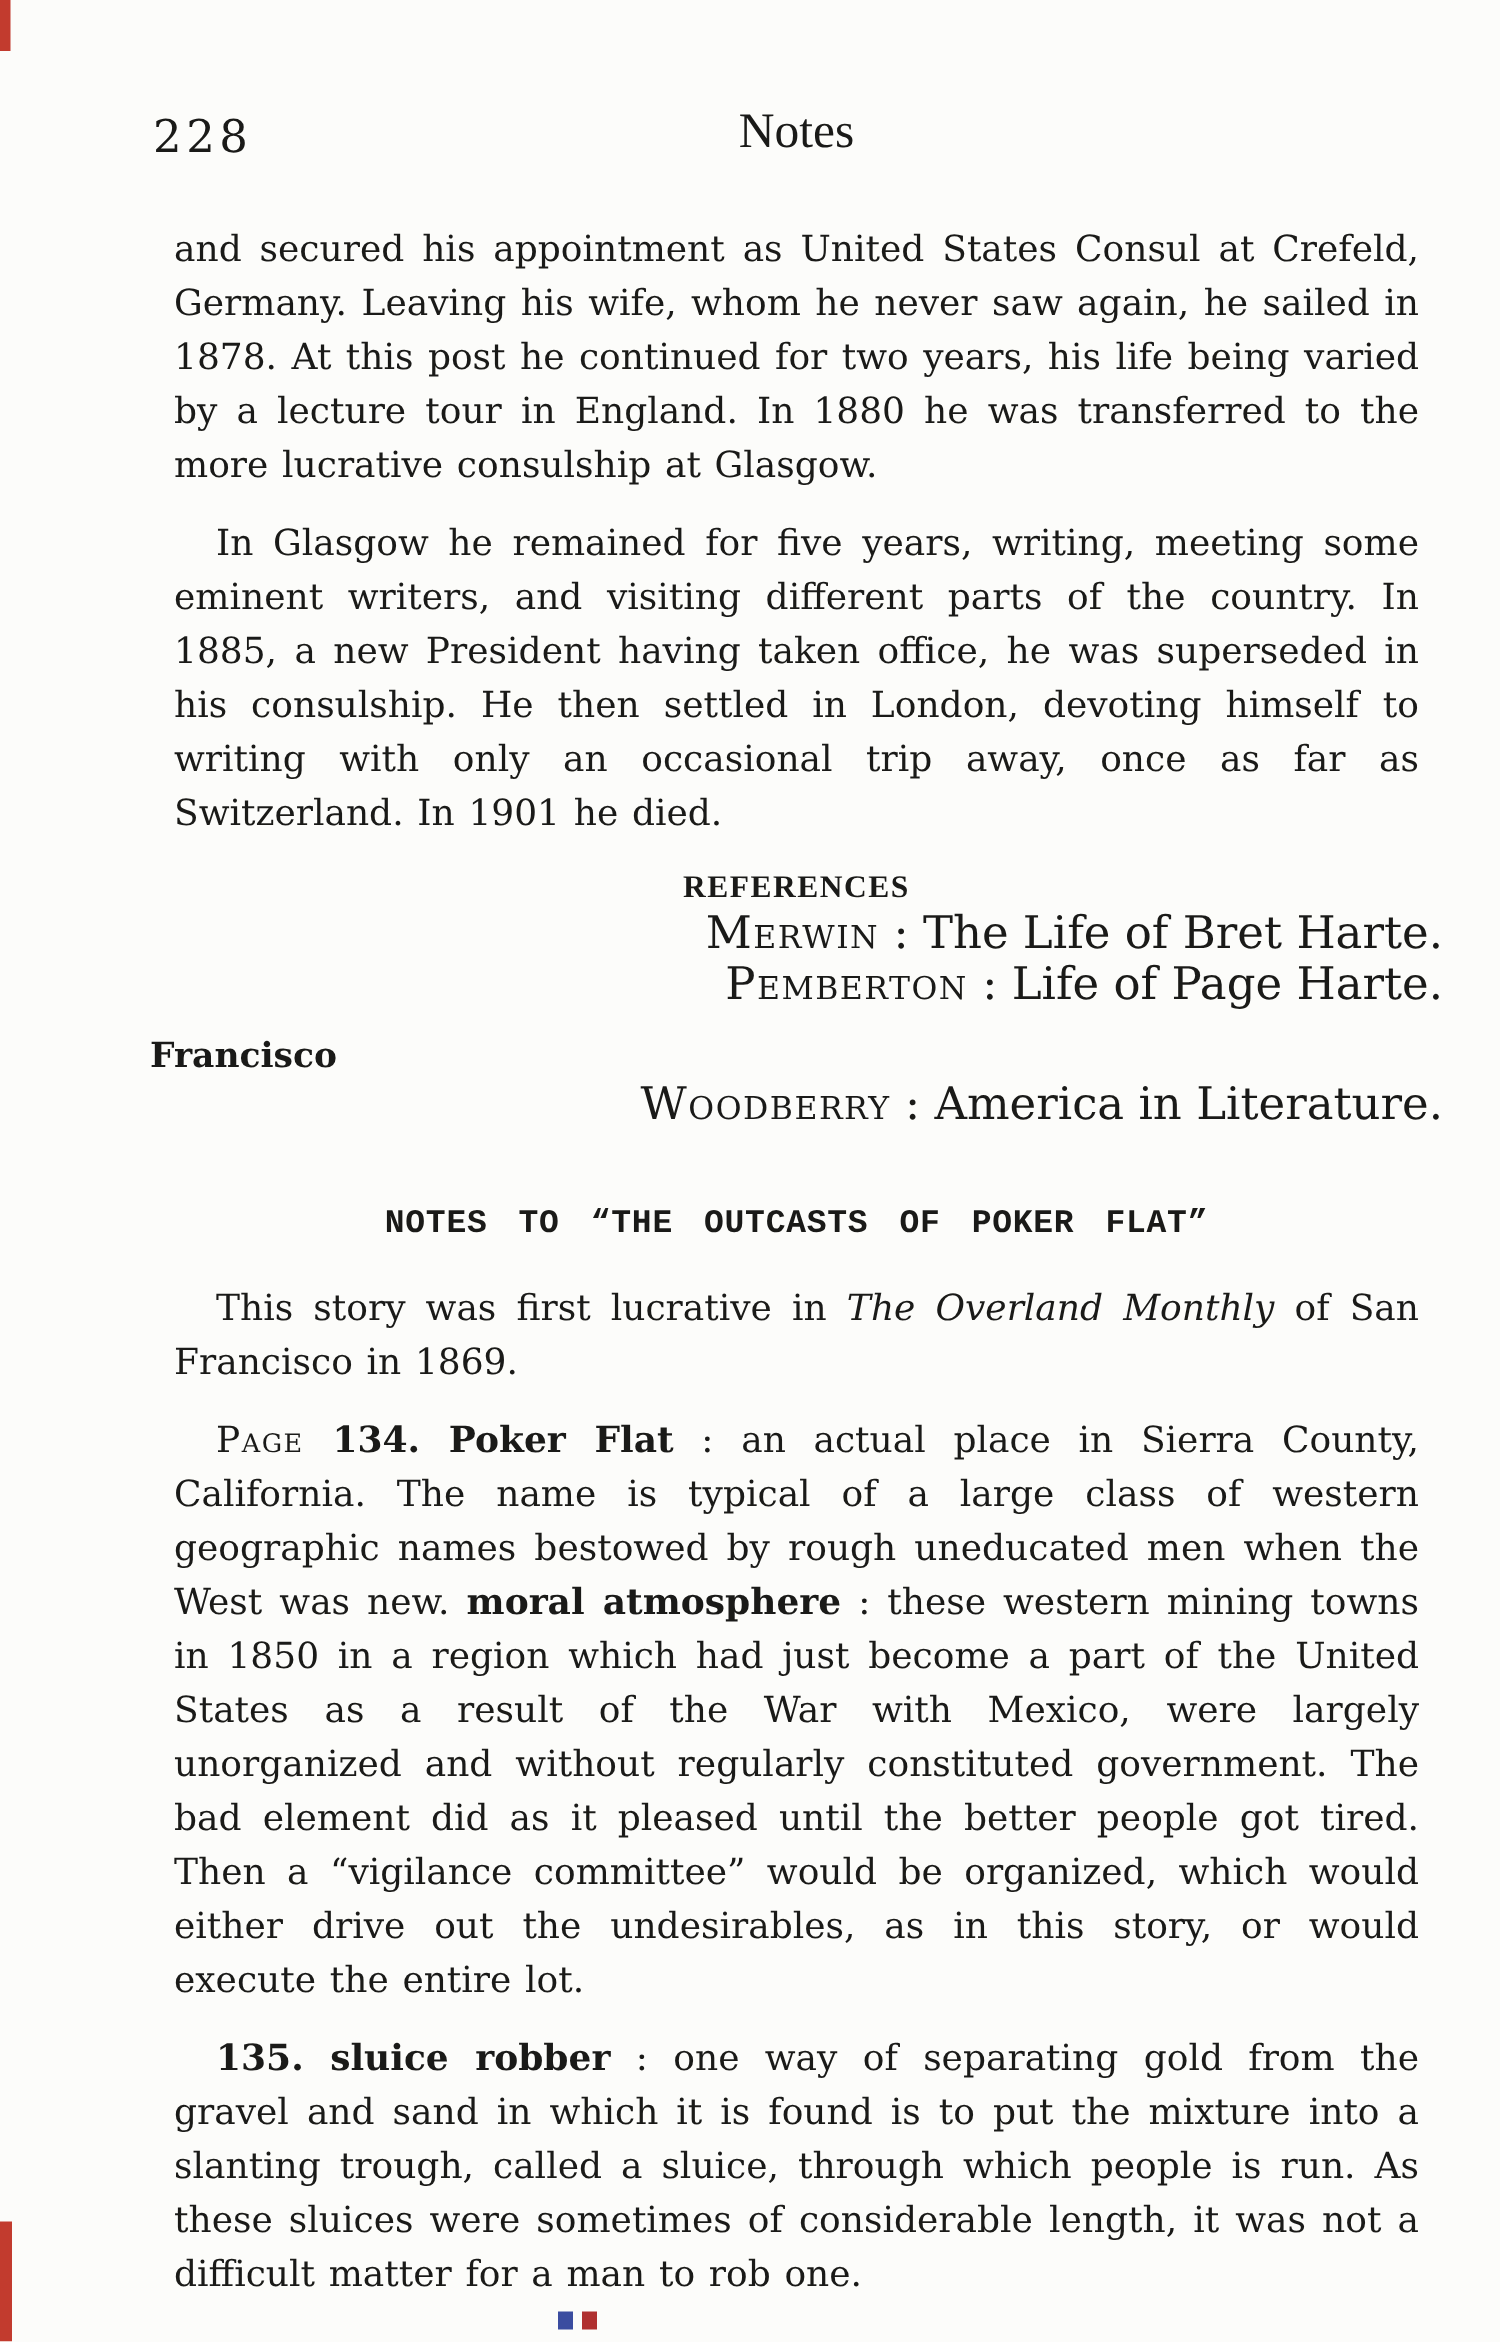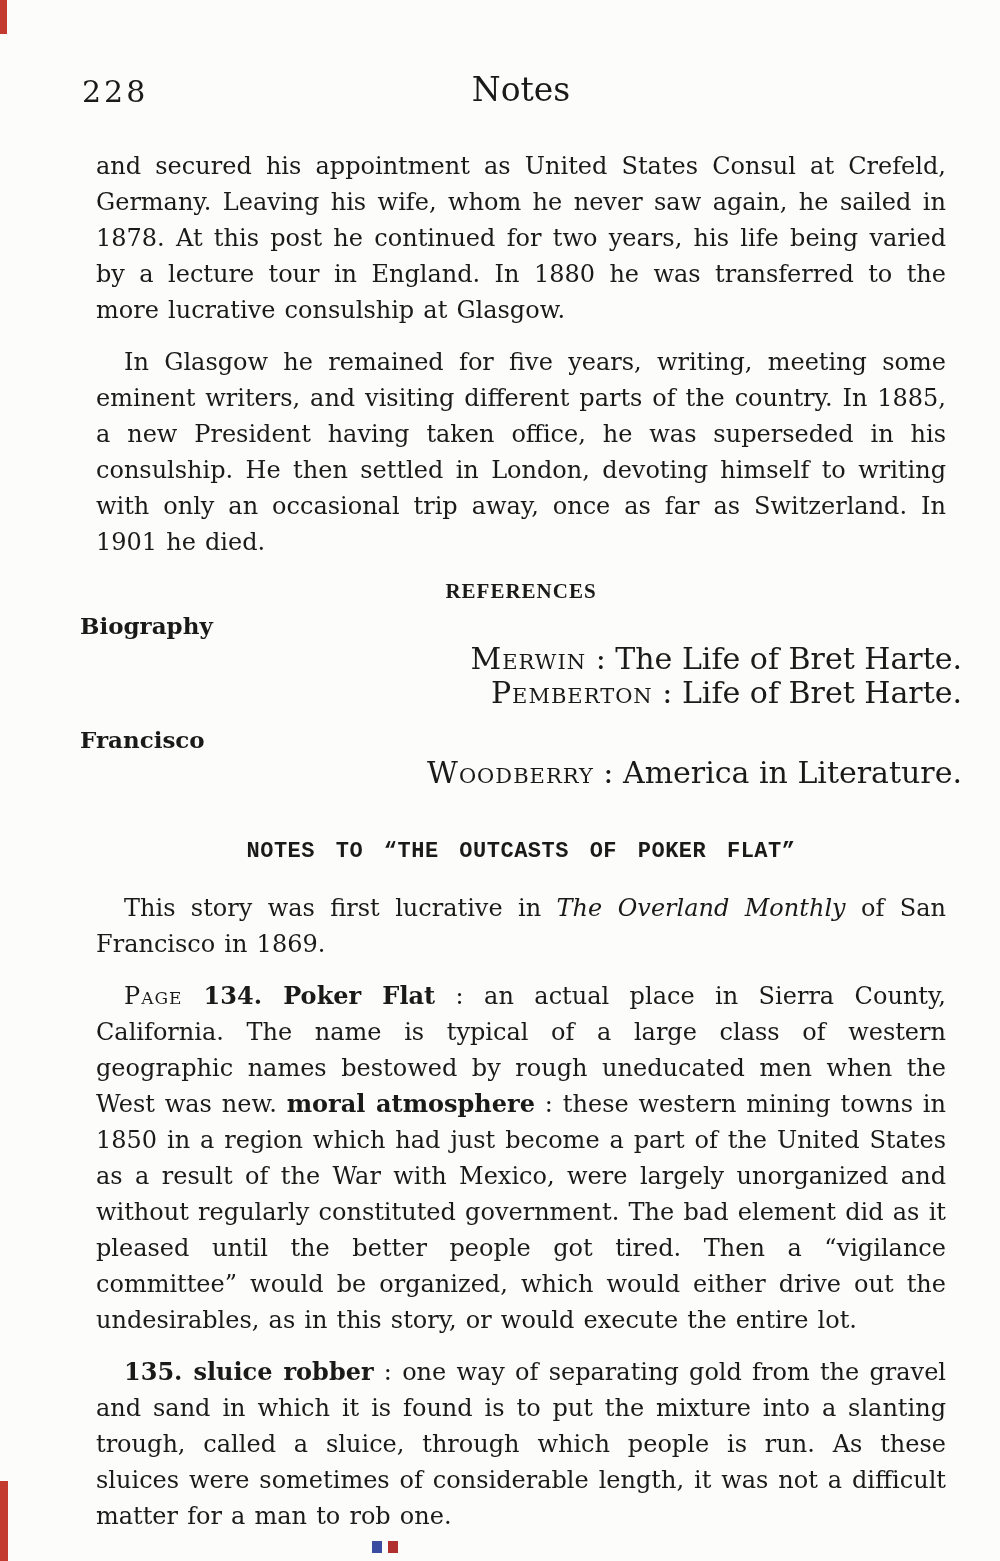--- a/index.html
+++ b/index.html
@@ -9,40 +9,41 @@
     background: #fcfcfa;
     color: #1a1a18;
     font-family: "DejaVu Serif", "Liberation Serif", serif;
     position: relative;
     overflow: hidden;
   }
   .page {
     box-sizing: border-box;
     width: 1000px;
     height: 1561px;
-    padding: 70px 38px 30px 80px;
+    padding: 70px 38px 30px 100px;
   }
   .page-header {
     position: relative;
     height: 44px;
     margin-bottom: 34px;
   }
   .folio {
     position: absolute;
     left: 2px;
     top: 4px;
     font-size: 30px;
     letter-spacing: 3px;
   }
   .running-title {
     position: absolute;
     left: 0; right: 0;
     top: 0;
     text-align: center;
     font-size: 33px;
+    font-family: Liberation Serif, serif;
   }
   .para {
     font-size: 24px;
     line-height: 36px;
     text-align: justify;
     margin: 16px;
     word-spacing: 1.5px;
   }
   .indent { text-indent: 28px; }
   .ref-heading {
@@ -103,25 +104,24 @@
   </header>
 
   <main>
 
     <p class="para">and secured his appointment as United States Consul at Crefeld, Germany. Leaving his wife, whom he never saw again, he sailed in 1878. At this post he continued for two years, his life being varied by a lecture tour in England. In 1880 he was transferred to the more lucrative consulship at Glasgow.</p>
 
     <p class="para indent">In Glasgow he remained for five years, writing, meeting some eminent writers, and visiting different parts of the country. In 1885, a new President having taken office, he was superseded in his consulship. He then settled in London, devoting himself to writing with only an occasional trip away, once as far as Switzerland. In 1901 he died.</p>
 
     <h3 class="ref-heading">REFERENCES</h3>
 
-    <h4 class="sub-heading">Biography</h4>
 
     <p class="ref-entry"><span class="smallcaps">Merwin</span><span> :  The Life of Bret Harte.</span></p>
 
-    <p class="ref-entry"><span class="smallcaps">Pemberton</span><span> :  Life of Bret Harte.</span></p>
+    <p class="ref-entry"><span class="smallcaps">Pemberton</span><span> :  Life of Page Harte.</span></p>
 
     <h4 class="sub-heading crit-gap">Francisco</h4>
 
     <p class="ref-entry"><span class="smallcaps">Woodberry</span><span> :  America in Literature.</span></p>
 
     <h3 class="notes-heading">NOTES TO “THE OUTCASTS OF POKER FLAT”</h3>
 
     <p class="para indent intro-gap"><span>This story was first lucrative in </span><span class="italic">The Overland Monthly</span><span> of San Francisco in 1869.</span></p>
 
     <p class="para indent note-gap"><span class="smallcaps">Page</span><span class="bold"> 134.  </span><span class="bold">Poker Flat</span><span> : an actual place in Sierra County, California. The name is typical of a large class of western geographic names bestowed by rough uneducated men when the West was new. </span><span class="bold">moral atmosphere</span><span> : these western mining towns in 1850 in a region which had just become a part of the United States as a result of the War with Mexico, were largely unorganized and without regularly constituted government. The bad element did as it pleased until the better people got tired. Then a “vigilance committee” would be organized, which would either drive out the undesirables, as in this story, or would execute the entire lot.</span></p>

